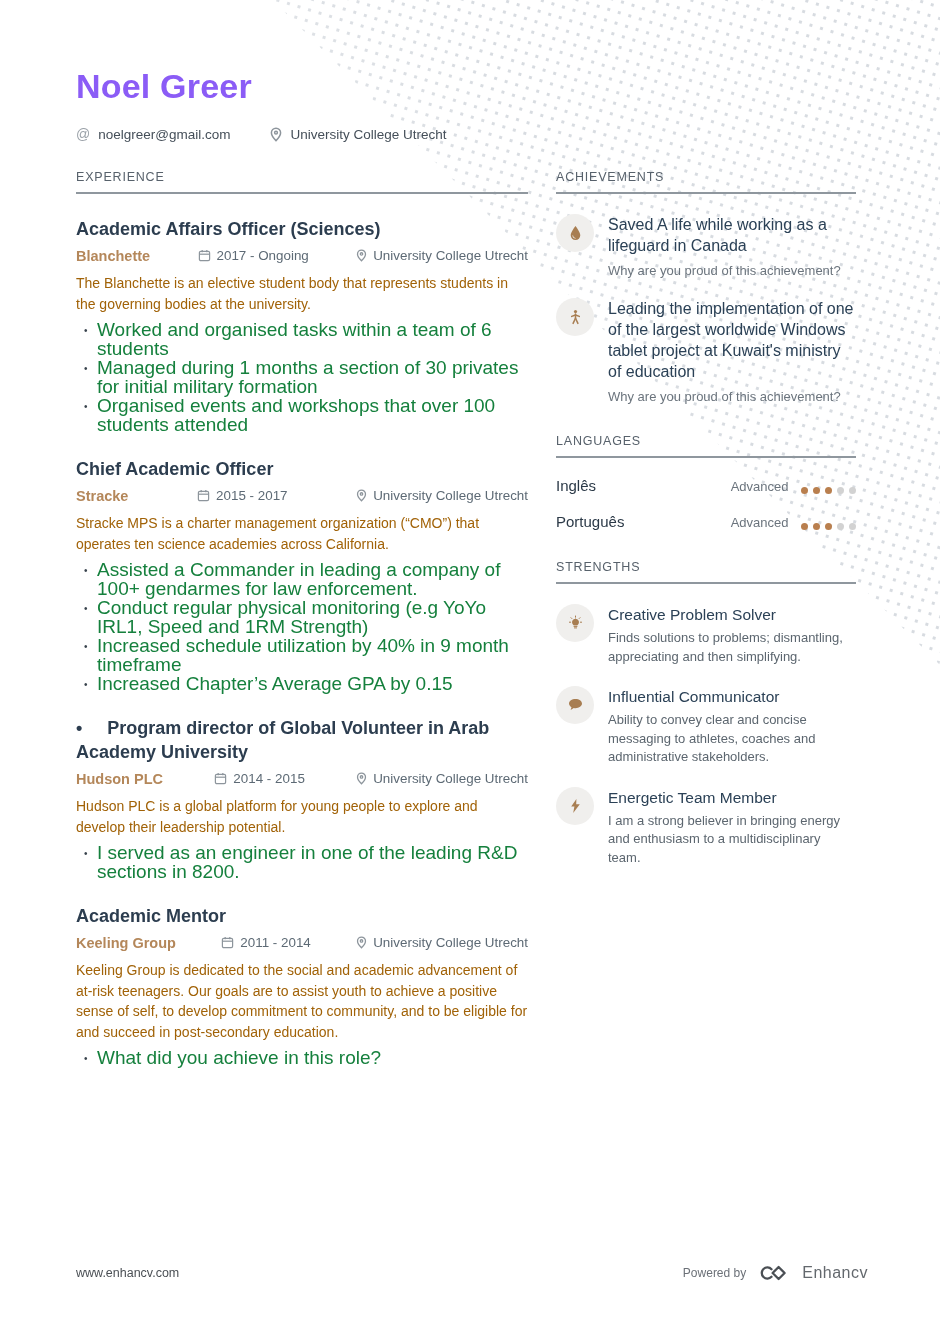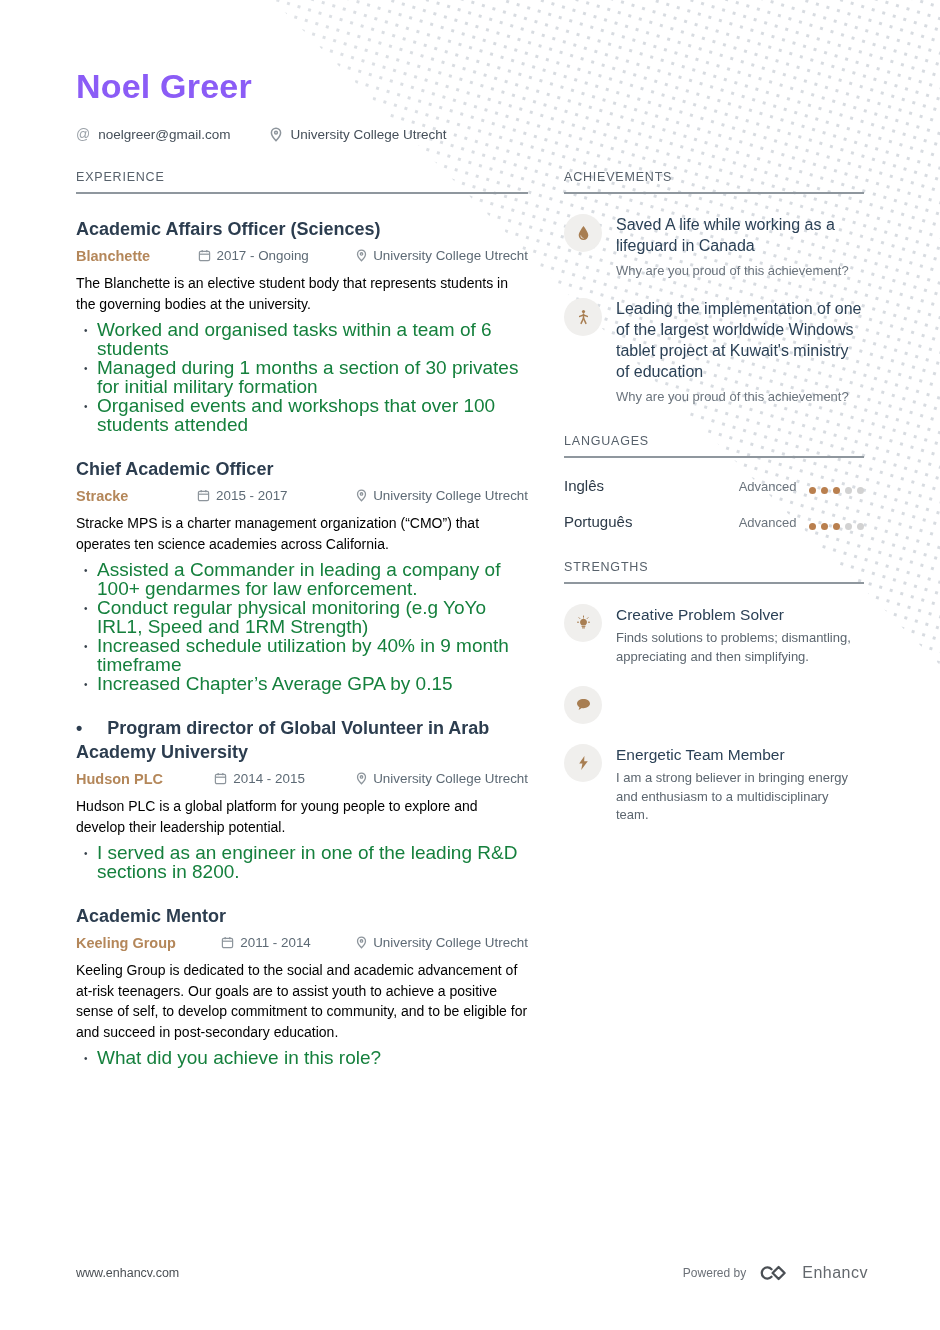--- a/index.html
+++ b/index.html
@@ -24,36 +24,36 @@
 
   
   .name { font-size:34px; line-height:40px; font-weight:700; color:#8b5cf6; letter-spacing:.2px; }
   .contact-row { margin-top:20px; display:flex; align-items:center; gap:40px;
     font-size:13.5px; color:#454f59; }
   .contact-item { display:flex; align-items:center; gap:8px; }
   .g-icon { color:#8d959c; display:inline-flex; align-items:center; }
   .at-glyph { font-size:14px; color:#9aa1a8; }
 
   
-  .cols { margin-top:28px; display:flex; gap:36px; }
+  .cols { margin-top:28px; display:flex; gap:28px; }
   .col-left { width:452px; flex:none; }
   .col-right { width:300px; flex:none; }
 
   .section-title {
     font-size:12.5px; letter-spacing:.8px; color:#57616b;
     padding-bottom:8px; border-bottom:2px solid #8f979e;
   }
 
   
   .job { margin-top:23px; }
   .job-title { font-size:18px; line-height:24px; font-weight:600; color:#2c3d4f; }
   .job-meta { margin-top:7px; display:flex; align-items:flex-start; justify-content:space-between; }
   .job-company { font-size:14.5px; font-weight:600; color:#b4875a; }
   .meta-group { display:flex; align-items:center; gap:6px; font-size:13.4px; color:#5d6a75; }
-  .job-desc { margin-top:9px; font-size:14px; line-height:20.5px; color:#000000; }
+  .job-desc { margin-top:9px; font-size:14px; line-height:20.5px; color:#a16207; }
   ul.bullets { margin-top:6px; list-style:none; padding-left:21px; }
   ul.bullets li { position:relative; font-size:19px; line-height:19px; color:#15803d; margin-top:0; }
   ul.bullets li::before { content:"\2022"; position:absolute; left:-13px; top:1px; font-size:10px; color:#39434d; }
 
   
   .r-section { margin-bottom:30px; }
   .card { display:flex; gap:14px; margin-top:20px; }
   .icon-circle {
     width:38px; height:38px; flex:none; border-radius:50%; background:#f0efed;
     display:flex; align-items:center; justify-content:center; color:#a87e52;
@@ -326,20 +326,24 @@
             <div class="card-sub">Finds solutions to problems; dismantling, appreciating and then simplifying.</div>
           </div>
         </div>
 
         <div class="card strength">
           <div class="icon-circle">
             <svg width="17" height="16" viewBox="0 0 17 16" fill="currentColor">
               <path d="M8.5 2 C4.9 2 2 4 2 6.6 c0 1.5 1 2.8 2.5 3.7 L3.6 13 l3.2-2 c.55.1 1.1.2 1.7.2 3.6 0 6.5-2 6.5-4.6 S12.1 2 8.5 2 Z"></path>
             </svg>
           </div>
+          <div>
+            <div class="card-title">Influential Communicator</div>
+            <div class="card-sub">Ability to convey clear and concise messaging to athletes, coaches and administrative stakeholders.</div>
+          </div>
         </div>
 
         <div class="card strength">
           <div class="icon-circle">
             <svg width="13" height="16" viewBox="0 0 13 16" fill="currentColor">
               <path d="M7.4 1 L2.2 8.6 h3.2 L4.2 15 l6.6-8.8 H7.2 Z"></path>
             </svg>
           </div>
           <div>
             <div class="card-title">Energetic Team Member</div>

